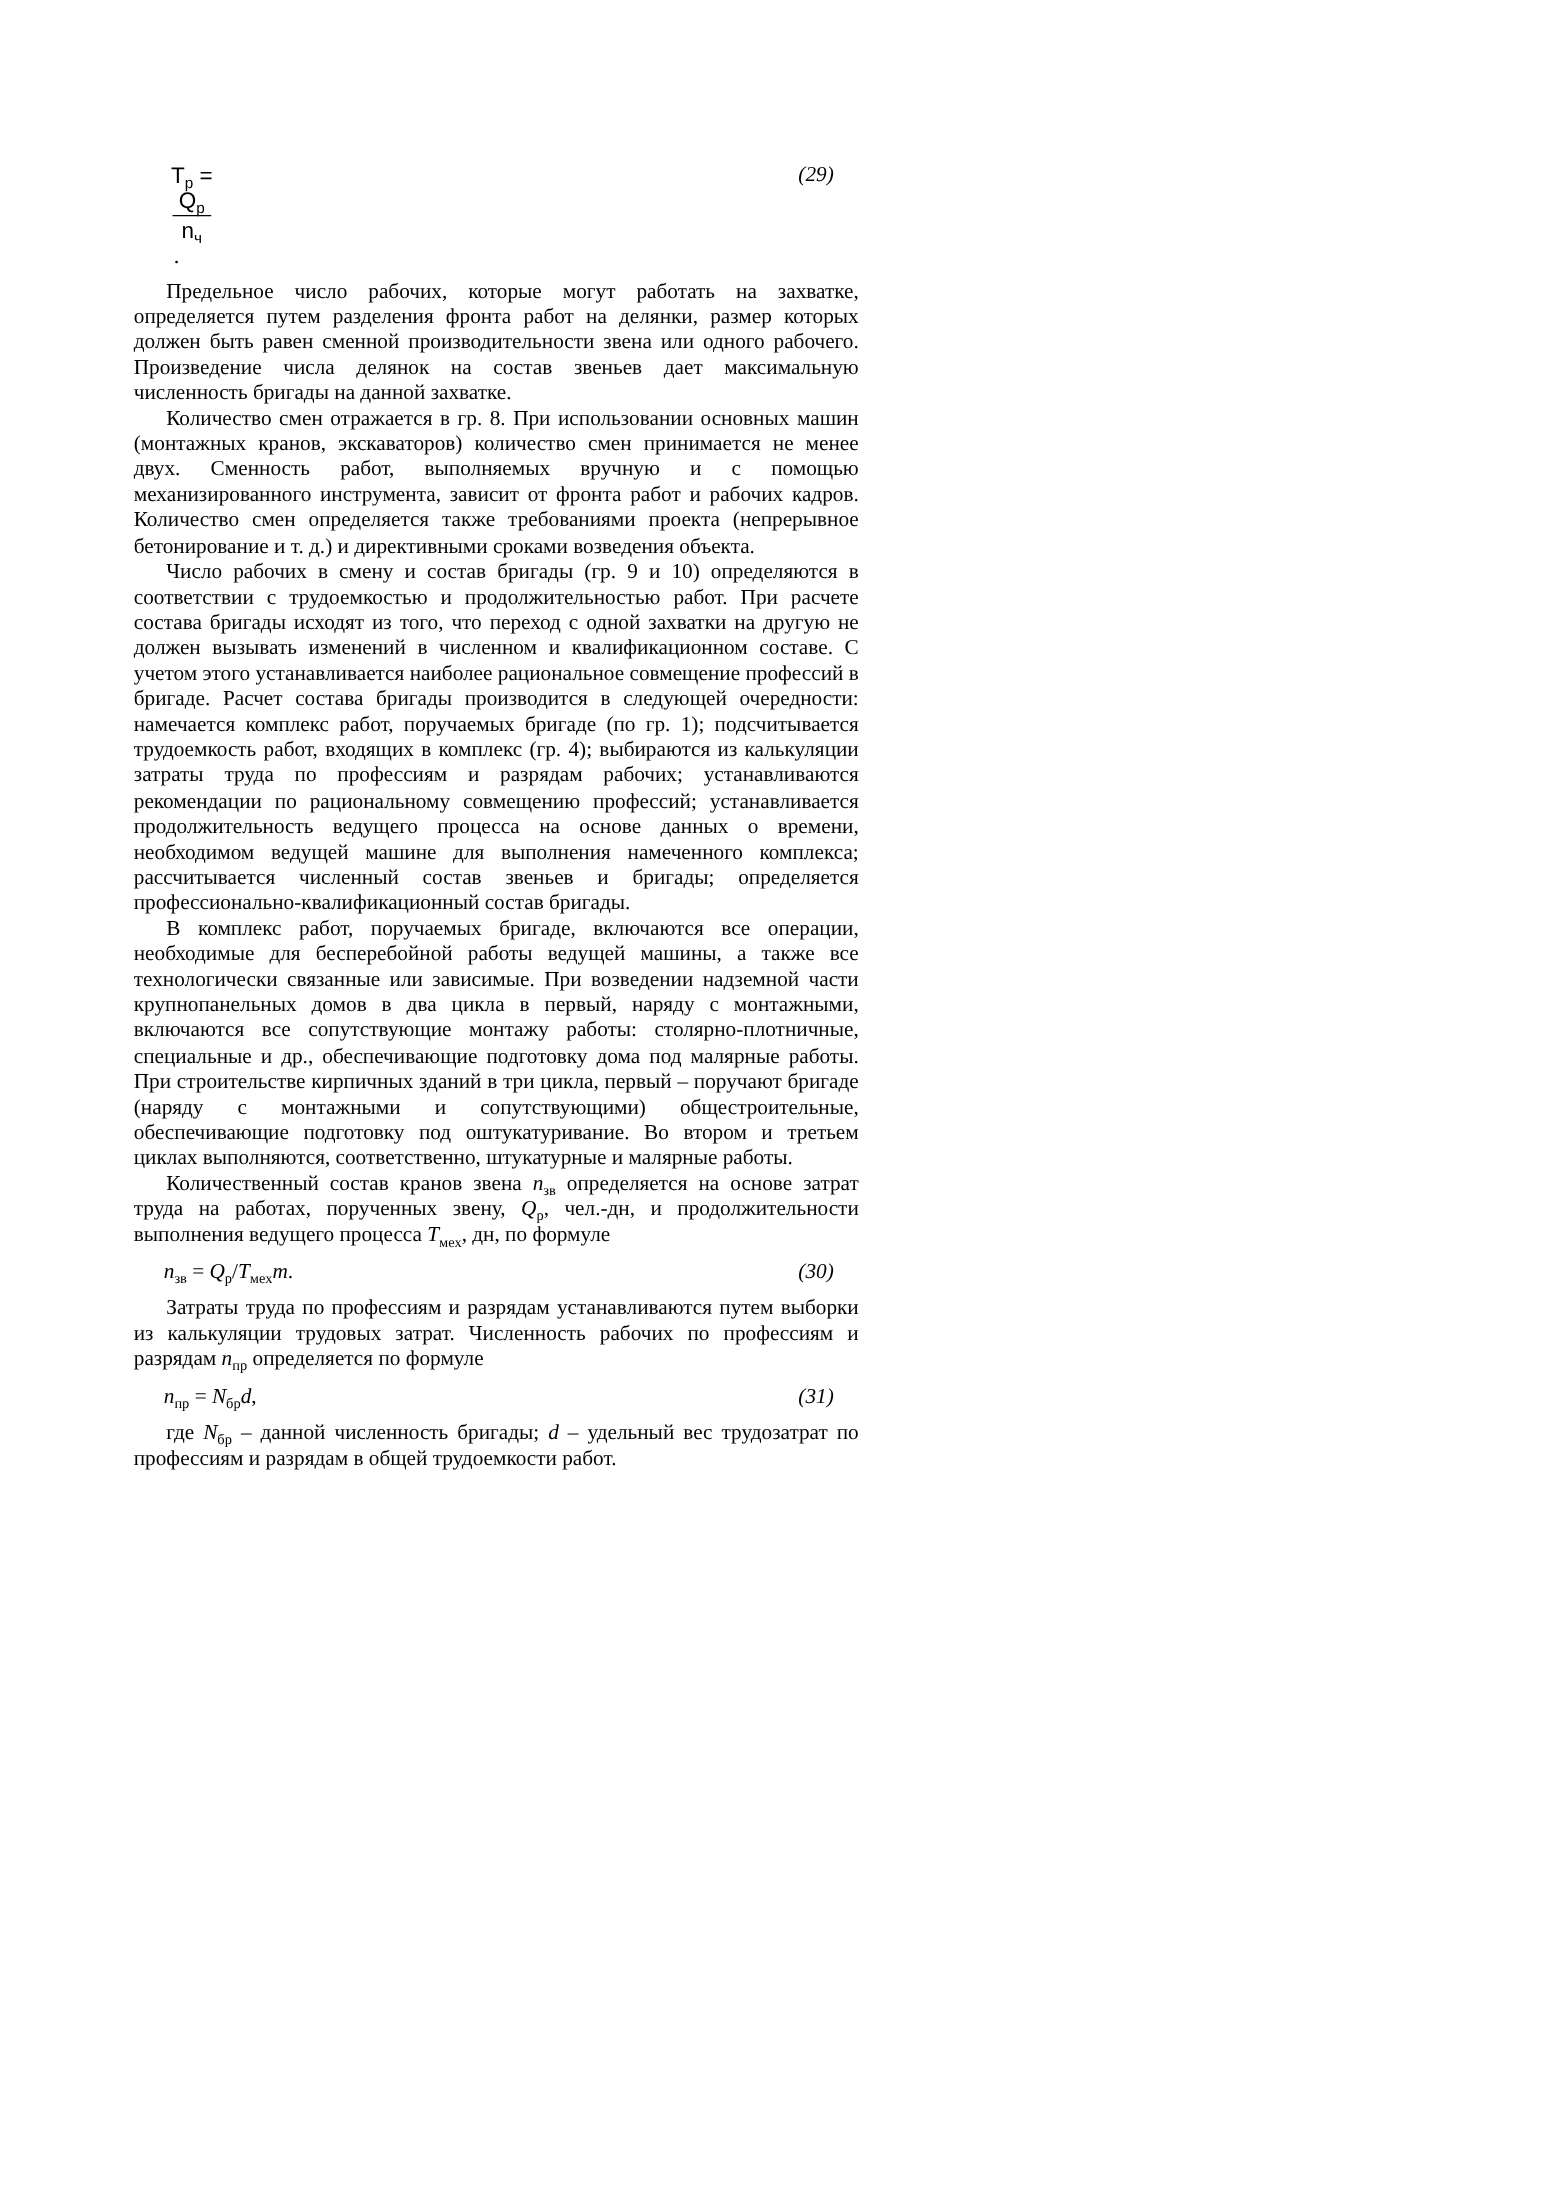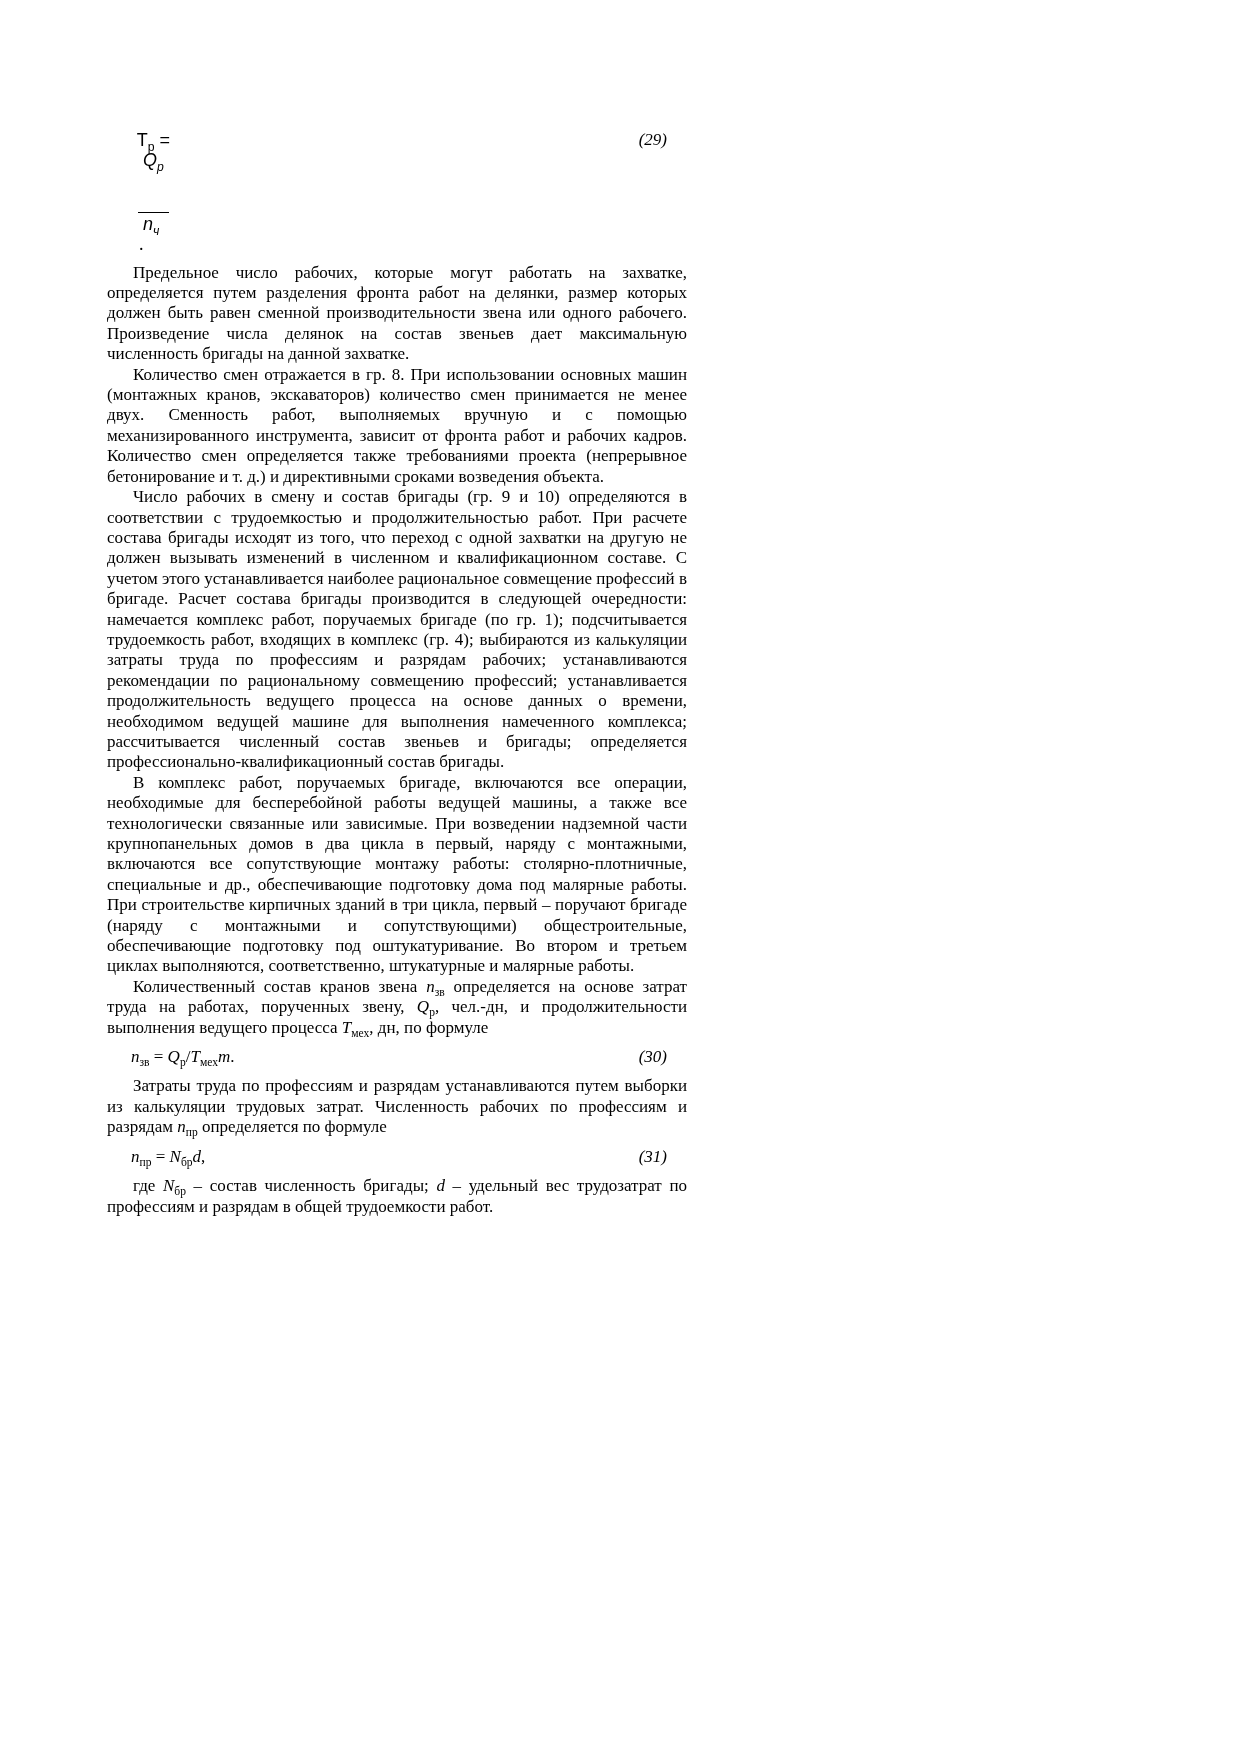--- a/index.html
+++ b/index.html
@@ -44,25 +44,25 @@
     padding-left: 28px;
     display: flex;
     align-items: center;
     font-family: "Liberation Sans", sans-serif;
     font-size: 18px;
     flex-direction: column;
   }
   .frac {
     display: inline-flex;
     flex-direction: column;
+    text-align: center;
     margin: 0 3px;
-    font-style: italic;
   }
   .frac .num { padding: 0 5px 1px 5px; }
-  .frac .den { border-top: 1.5px solid #000; padding: 1px 5px 0 5px; margin-top: 40px; }
+  .frac .den { border-top: 1.5px solid #000; padding: 1px 5px 0 5px; }
   .eq-dot {
     align-self: flex-start;
     margin-left: 4px;
     font-family: "Liberation Serif", serif;
   }
   .eq-number { padding-right: 20px; font-style: italic; }
 
   
   .eq-line {
     display: flex;
@@ -99,15 +99,15 @@
     <span class="eq-number">(30)</span>
   </div>
 
   <p class="para"><span>Затраты труда по профессиям и разрядам устанавливаются путем выборки из калькуляции трудовых затрат. Численность рабочих по профессиям и разрядам </span><span class="it">n</span><sub>пр</sub><span> определяется по формуле</span></p>
 
   <div class="eq-line">
     <span class="eq-left"><span class="it">n</span><sub>пр</sub><span> = </span><span class="it">N</span><sub>бр</sub><span class="it">d</span><span>,</span></span>
     <span class="eq-number">(31)</span>
   </div>
 
-  <p class="para"><span>где </span><span class="it">N</span><sub>бр</sub><span> – состав численность бригады; </span><span class="it">d</span><span> – удельный вес трудозатрат по профессиям и разрядам в общей трудоемкости работ.</span></p>
+  <p class="para"><span>где </span><span class="it">N</span><sub>бр</sub><span> – данной численность бригады; </span><span class="it">d</span><span> – удельный вес трудозатрат по профессиям и разрядам в общей трудоемкости работ.</span></p>
 
 </div>
 
 </body></html>

